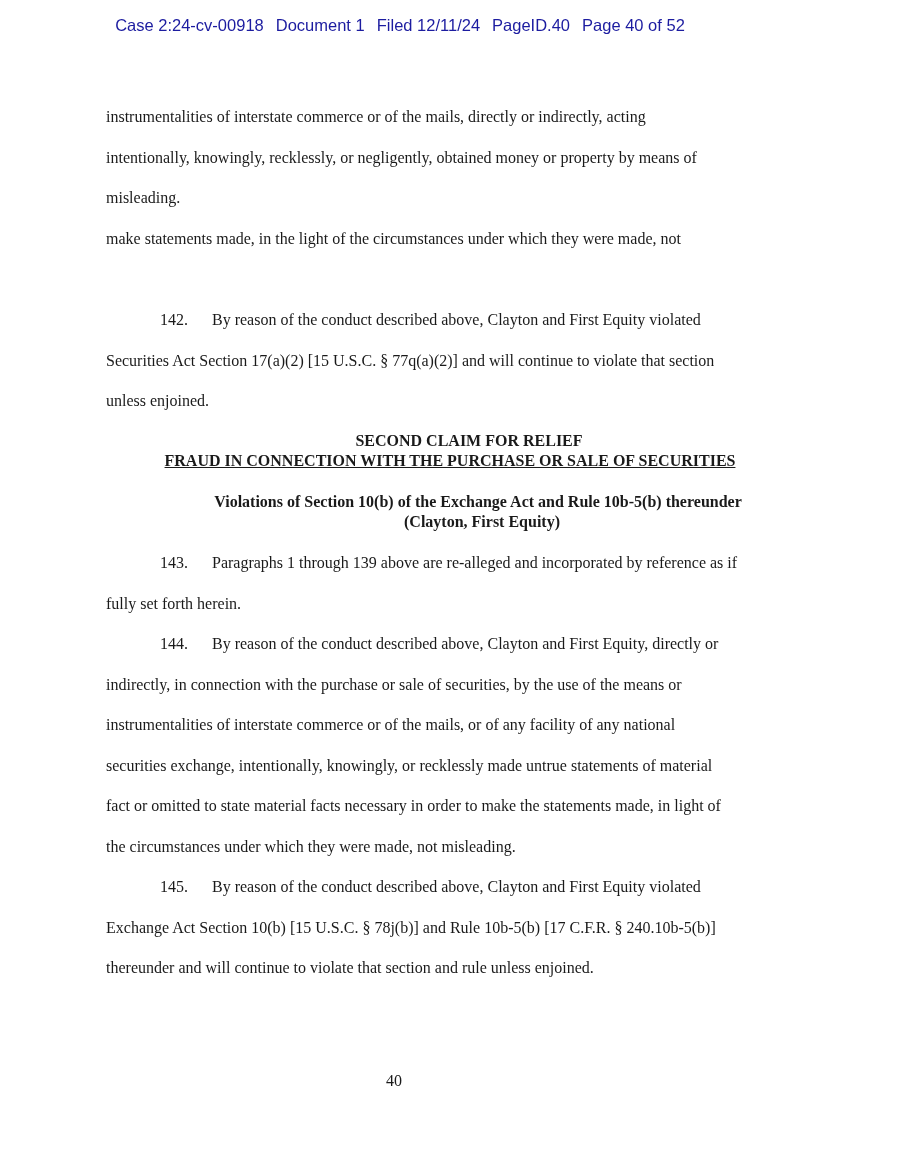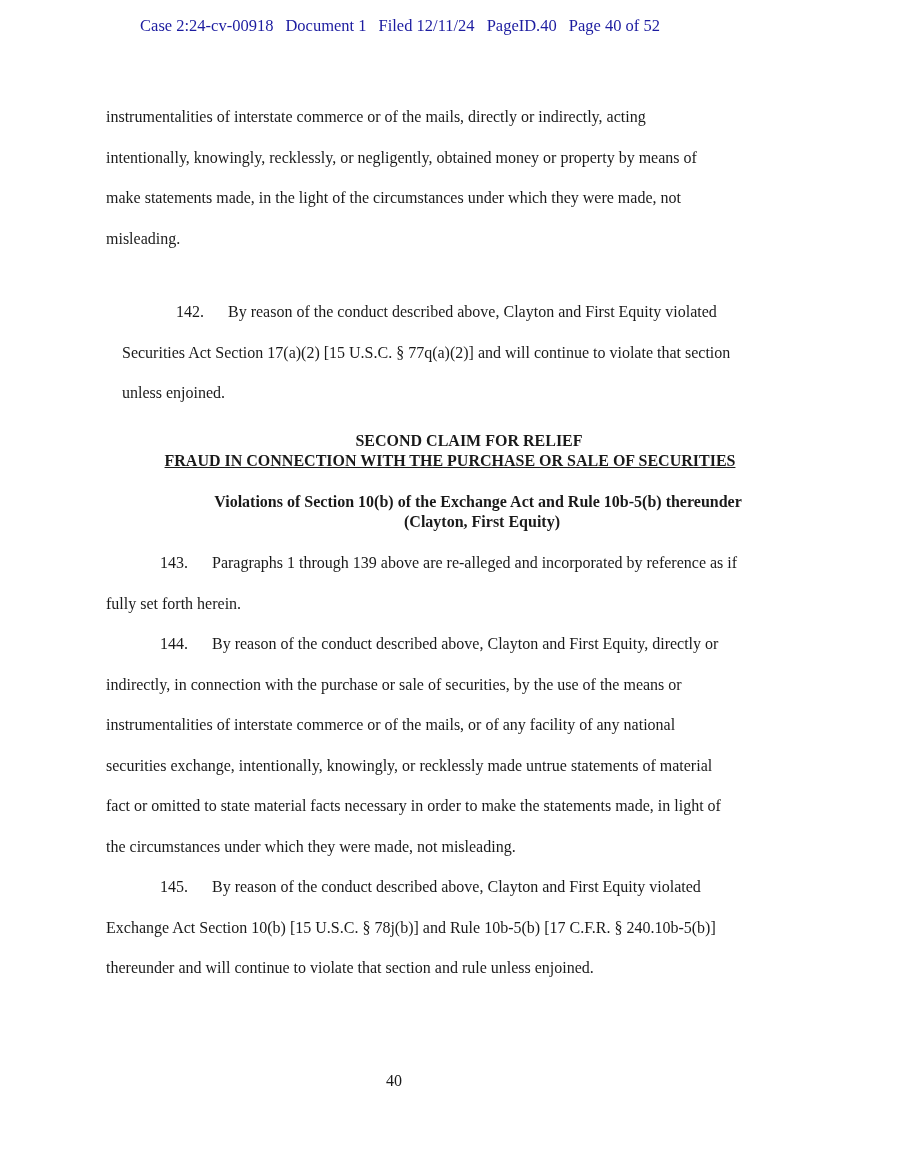--- a/index.html
+++ b/index.html
@@ -14,21 +14,21 @@
       overflow: hidden;
       font-family: "Liberation Serif", serif;
       color: #1a1a1a;
     }
     .header {
       position: absolute;
       top: 16px;
       left: 0;
       width: 800px;
       text-align: center;
-      font-family: Liberation Serif, serif;
+      font-family: Liberation Sans, sans-serif;
       font-size: 16.5px;
       color: #1c1ca0;
       white-space: pre;
     }
     .header span { margin: 0 6px; }
     .body-text {
       position: absolute;
       left: 106px;
       width: 690px;
       font-size: 16px;
@@ -57,25 +57,25 @@
     }
   </style>
 </head>
 <body>
 
 <div class="header"><span>Case 2:24-cv-00918</span><span>Document 1</span><span>Filed 12/11/24</span><span>PageID.40</span><span>Page 40 of 52</span></div>
 
 <div class="body-text" style="top: 97px;">
   <div class="line">instrumentalities of interstate commerce or of the mails, directly or indirectly, acting</div>
   <div class="line">intentionally, knowingly, recklessly, or negligently, obtained money or property by means of</div>
+  <div class="line">misleading.</div>
   <div class="line">make statements made, in the light of the circumstances under which they were made, not</div>
-  <div class="line">misleading.</div>
 </div>
 
-<div class="body-text" style="top: 292px; margin-left: 16px;">
+<div class="body-text" style="top: 300px;">
   <div class="line indent"><span class="num">142.</span><span>By reason of the conduct described above, Clayton and First Equity violated</span></div>
   <div class="line">Securities Act Section 17(a)(2) [15 U.S.C. § 77q(a)(2)] and will continue to violate that section</div>
   <div class="line">unless enjoined.</div>
 </div>
 
 <div class="heading" style="top: 431px; padding-left: 19px;">SECOND CLAIM FOR RELIEF</div>
 <div class="heading underline" style="top: 451px;">FRAUD IN CONNECTION WITH THE PURCHASE OR SALE OF SECURITIES</div>
 <div class="heading" style="top: 492px; margin-left: 28px;">Violations of Section 10(b) of the Exchange Act and Rule 10b-5(b) thereunder</div>
 <div class="heading" style="top: 512px; margin-left: 32px;">(Clayton, First Equity)</div>
 

